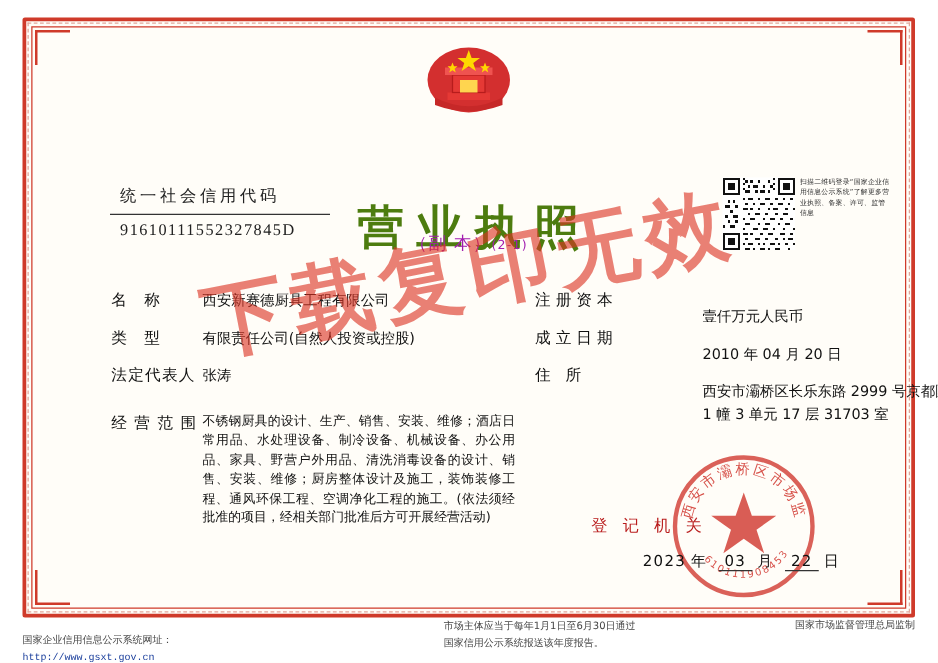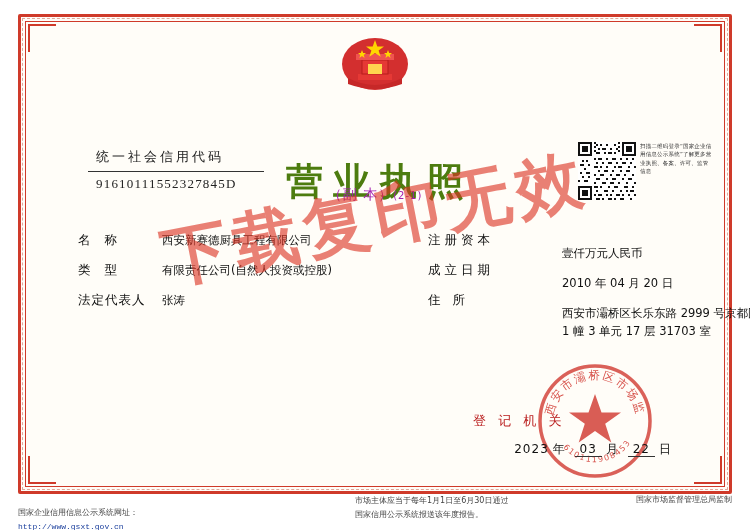--- a/index.html
+++ b/index.html
@@ -99,21 +99,21 @@
   
   .form{
     position:absolute;left:60px;top:218px;right:30px;
   }
   .row{
     position:relative;
     margin-bottom:4px;
     min-height:24px;
   }
   .lbl{
-    position:absolute;left:0;top:0;
+    position:absolute;left:11px;top:0;
     width:76px;
     font-size:12.5px;color:#111;
     letter-spacing:5px;
     white-space:nowrap;
   }
   .val{
     position:absolute;left:84px;top:0;
     font-size:11.5px;color:#111;
     line-height:1.55;
   }
@@ -340,20 +340,24 @@
       <div class="val r">2010 年 04 月 20 日</div>
     </div>
 
     <div class="row" style="height:34px;">
       <div class="lbl" style="letter-spacing:1px;">法定代表人</div>
       <div class="val">张涛</div>
       <div class="lbl r">住      所</div>
       <div class="val r">西安市灞桥区长乐东路 2999 号京都国际 1 幢 3 单元 17 层 31703 室</div>
     </div>
 
+    <div class="row" style="height:110px;">
+      <div class="lbl" style="letter-spacing:1px;">经 营 范 围</div>
+      <div class="scope">不锈钢厨具的设计、生产、销售、安装、维修；酒店日常用品、水处理设备、制冷设备、机械设备、办公用品、家具、野营户外用品、清洗消毒设备的设计、销售、安装、维修；厨房整体设计及施工，装饰装修工程、通风环保工程、空调净化工程的施工。(依法须经批准的项目，经相关部门批准后方可开展经营活动)</div>
+    </div>
 
   </div>
 
   <div class="reg-label">登 记 机 关</div>
 
   <div class="seal">
     <svg viewBox="0 0 118 118" width="118" height="118">
       <circle cx="59" cy="59" r="55" fill="none" stroke="#d0342c" stroke-width="3.5" opacity="0.78"></circle>
       <polygon points="59,32 65.5,50.5 85,50.5 69.2,61.8 75.3,80.5 59,69 42.7,80.5 48.8,61.8 33,50.5 52.5,50.5" fill="#d0342c" opacity="0.8"></polygon>
       <path id="sealarc" d="M 17 59 A 42 42 0 0 1 101 59" fill="none"></path>

